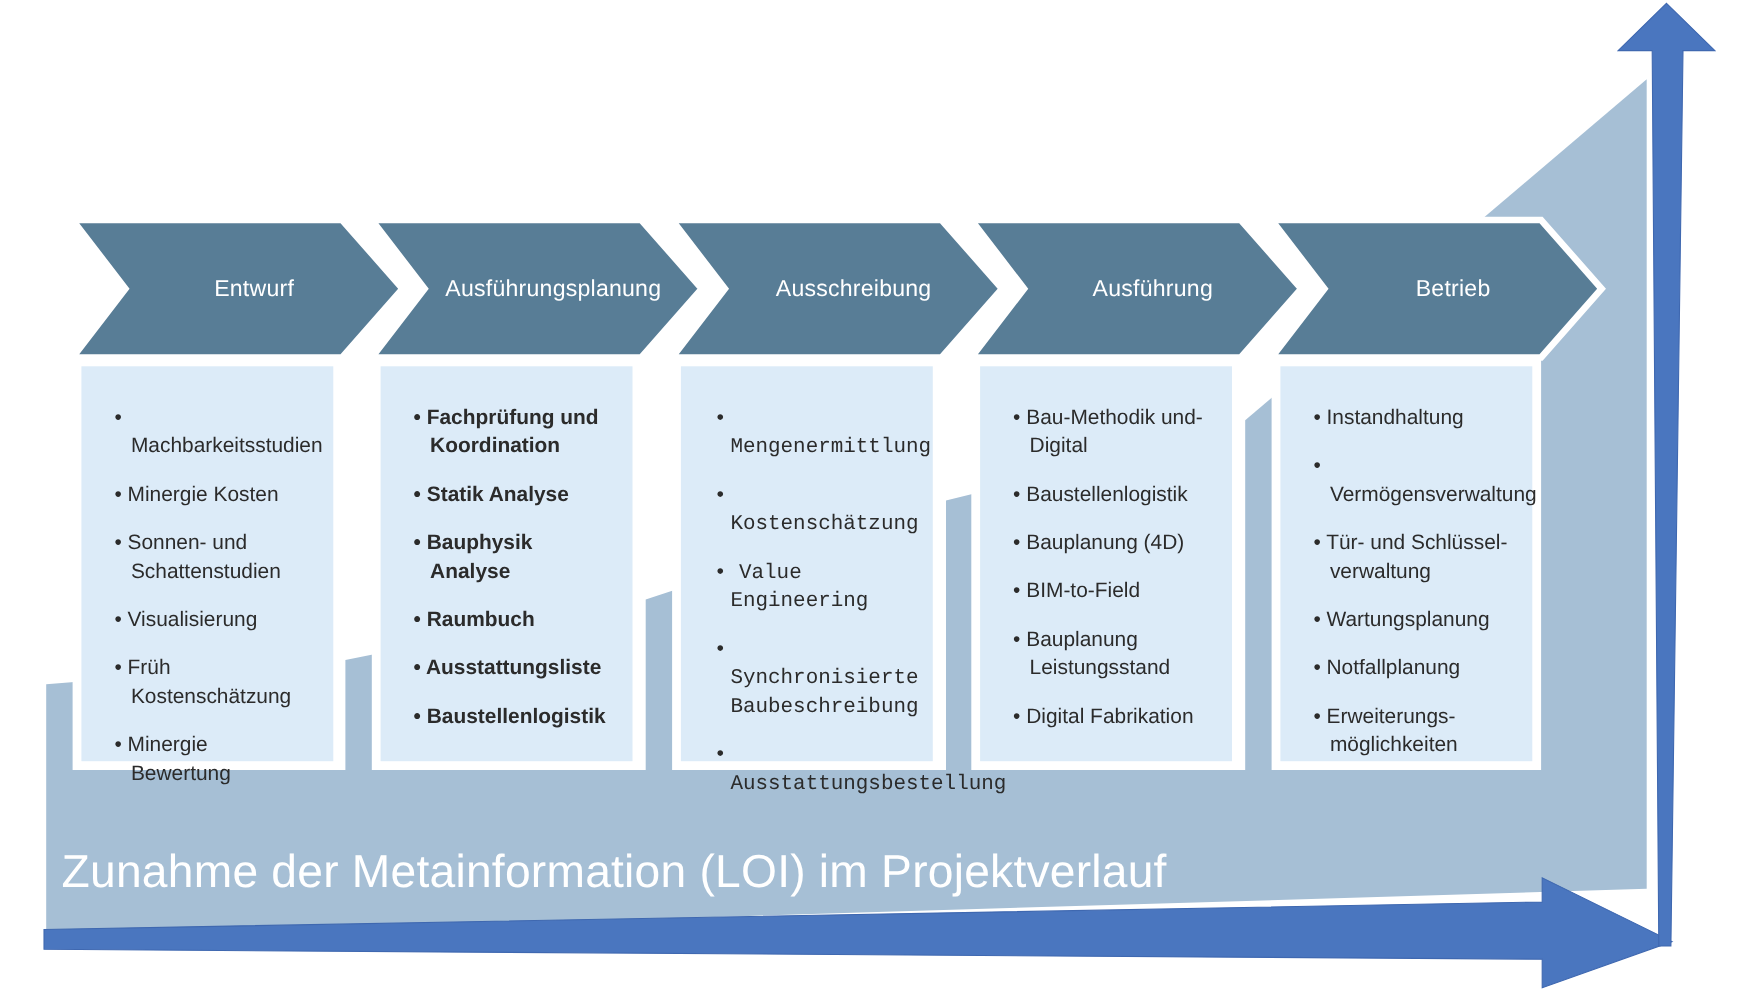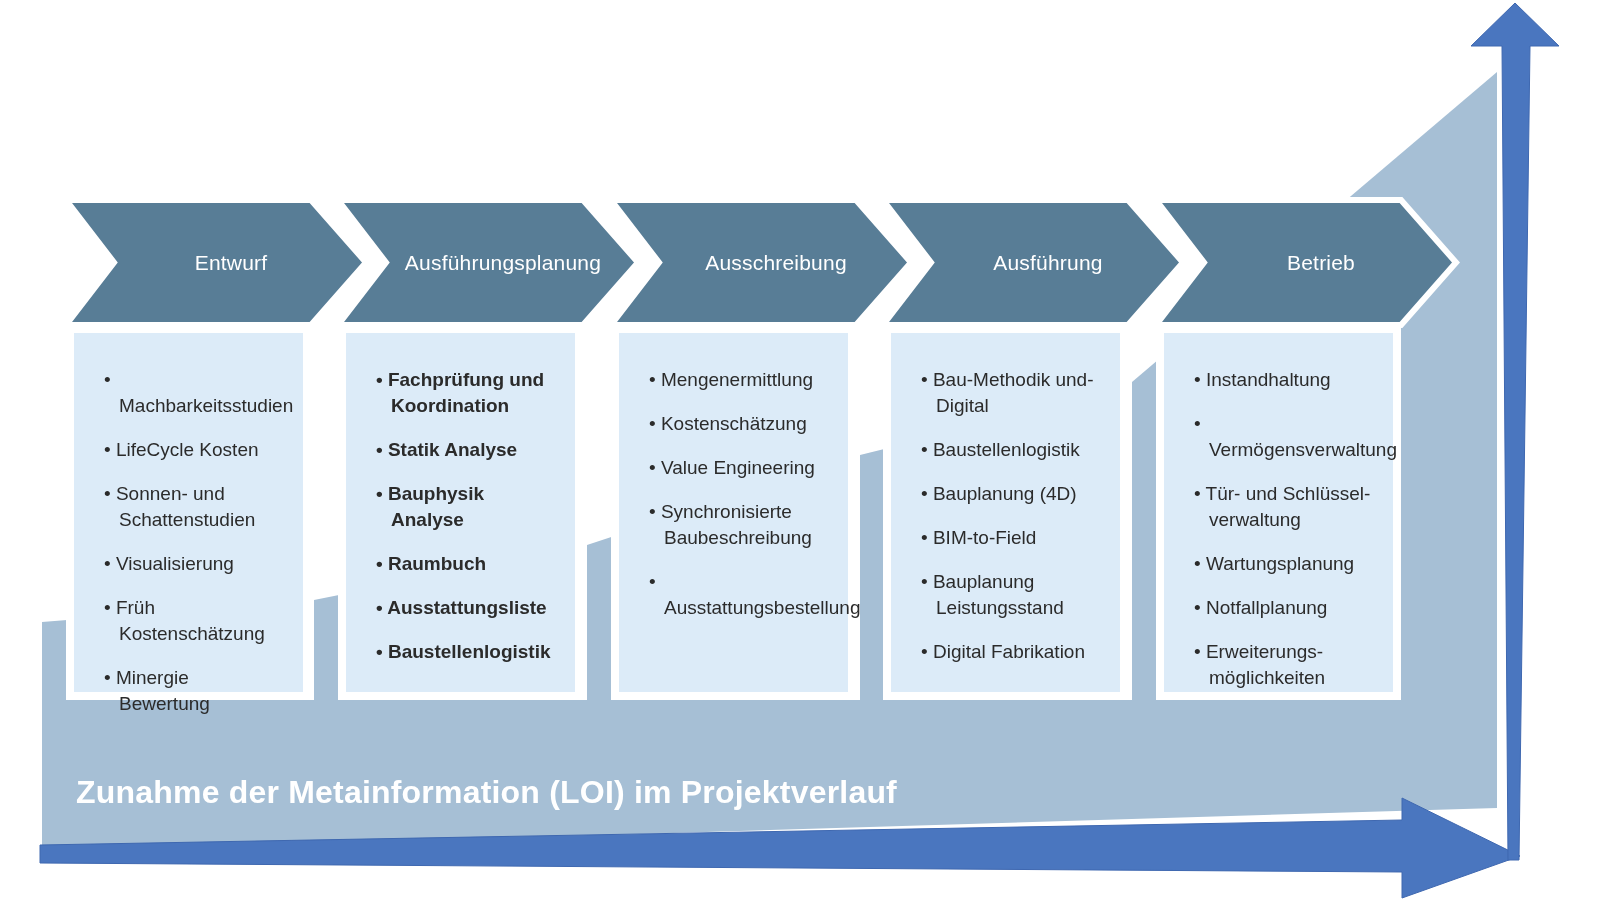--- a/index.html
+++ b/index.html
@@ -15,39 +15,39 @@
     position:absolute;top:248px;width:330px;height:30px;
     text-align:center;color:#ffffff;font-weight:normal;font-size:21px;line-height:30px;
     letter-spacing:.2px;
   }
   .cl0{left:66px;} .cl1{left:338px;} .cl2{left:611px;} .cl3{left:883px;} .cl4{left:1156px;}
 
   
   .card{
     position:absolute;top:325px;width:245px;height:375px;background:#ffffff;
   }
-  .c0{left:66px;} .c1{left:338px;font-weight:bold;} .c2{left:611px;} .c3{left:883px;} .c4{left:1156px;}
+  .c0{left:66px;} .c1{left:338px;font-weight:bold;} .c2{left:611px;font-family:Liberation Mono, monospace;} .c3{left:883px;} .c4{left:1156px;}
   .card-inner{
     position:absolute;left:8px;top:8px;right:8px;bottom:8px;
     background:#dcebf8;
   }
   .card-inner ul{
     margin:16px;padding:18px 4px 0 14px;list-style:none;
   }
   .card-inner li{
     font-size:19px;line-height:26px;color:#2b2b2b;
     margin:0 0 18px 0;white-space:pre-line;
     padding-left:15px;text-indent:-15px;
   }
   .card-inner li::before{content:"• ";}
 
   
   .banner-title{
-    position:absolute;left:76px;top:770px;width:1300px;
-    color:#ffffff;font-weight:bold;font-size:32px;line-height:44px;
+    position:absolute;left:56px;top:770px;width:1300px;
+    color:#ffffff;font-weight:normal;font-size:42px;line-height:44px;
     letter-spacing:.2px;
   }
 </style>
 </head>
 <body>
 
 <div id="stage">
 
   <svg class="bg" width="1600" height="900" viewBox="0 0 1600 900">
 
@@ -72,21 +72,21 @@
   <div class="chev-label cl0">Entwurf</div>
   <div class="chev-label cl1">Ausführungsplanung</div>
   <div class="chev-label cl2">Ausschreibung</div>
   <div class="chev-label cl3">Ausführung</div>
   <div class="chev-label cl4">Betrieb</div>
 
   <div class="card c0">
     <div class="card-inner">
       <ul>
           <li>Machbarkeitsstudien</li>
-          <li>LifeCycle Kosten</li>
+          <li>Minergie Kosten</li>
           <li>Sonnen- und
 Schattenstudien</li>
           <li>Visualisierung</li>
           <li>Früh Kostenschätzung</li>
           <li>Minergie Bewertung</li>
         </ul>
     </div>
   </div>
   <div class="card c1">
     <div class="card-inner">

